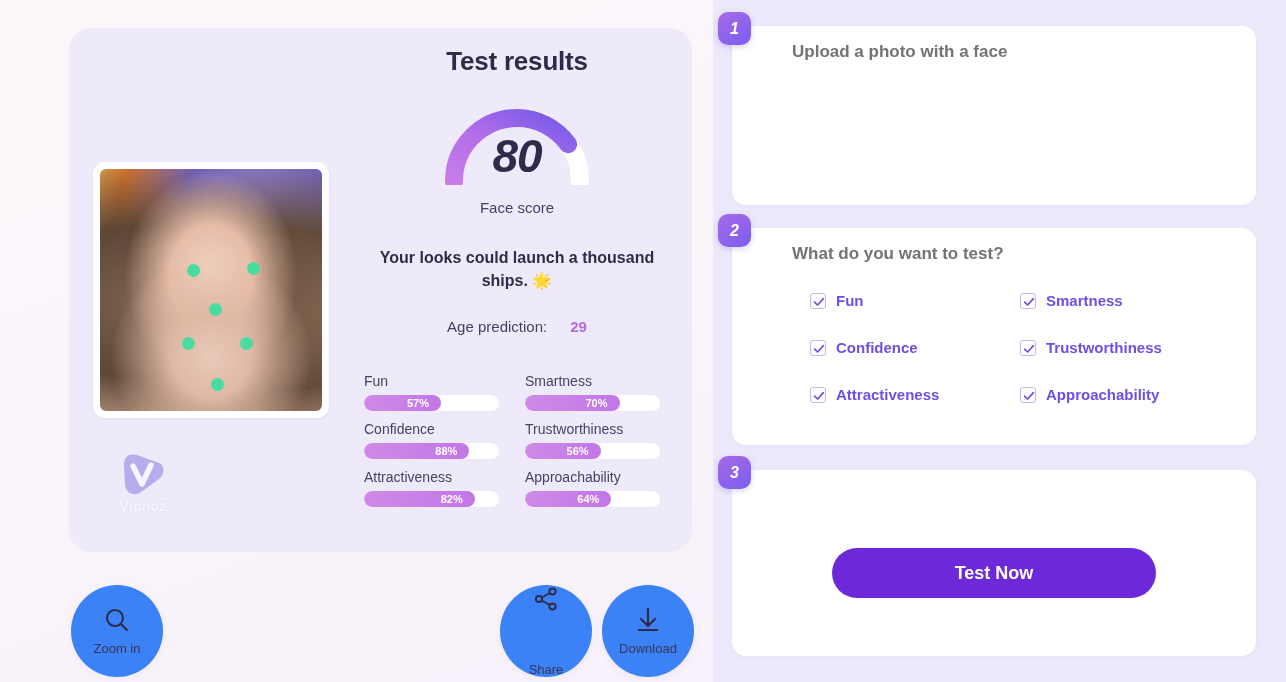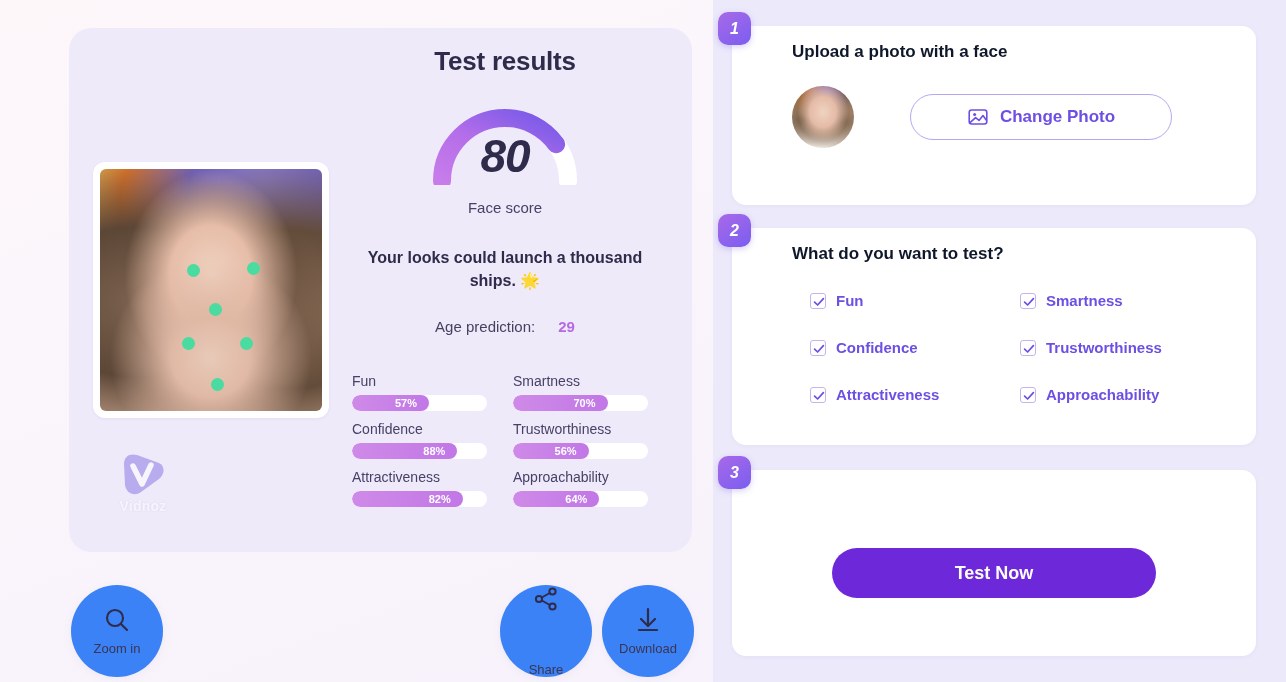--- a/index.html
+++ b/index.html
@@ -72,21 +72,21 @@
   }
   .wm-mark { width: 46px; height: 44px; margin: 0 auto; display: block; }
   .wm-text {
     font-size: 14px; color: #ffffff; font-weight: 700;
     letter-spacing: .2px; margin-top: 2px;
     text-shadow: 0 0 2px rgba(160,150,210,.55);
   }
 
   
   .results-col {
-    position: absolute; left: 345px; top: 46px; width: 320px;
+    position: absolute; left: 357px; top: 46px; width: 320px;
   }
   .results-title {
     text-align: center;
     font-size: 26px; font-weight: 700; color: #2f2b4a;
     letter-spacing: -.2px;
     margin-bottom: 6px;
   }
 
   .gauge-wrap {
     position: relative; width: 152px; height: 92px; margin: 16px auto 0;
@@ -185,21 +185,21 @@
     position: absolute; left: -14px; top: -14px;
     width: 33px; height: 33px;
     border-radius: 10px;
     background: linear-gradient(145deg, #a869e8 0%, #7a5ef0 100%);
     color: #ffffff;
     font-size: 16px; font-weight: 700; font-style: italic;
     display: flex; align-items: center; justify-content: center;
     box-shadow: 0 2px 6px rgba(120,90,220,.28);
   }
   .step-title {
-    font-size: 17px; font-weight: 700; color: #0f172a;
+    font-size: 17px; font-weight: 700; color: #737373;
     padding: 16px 0 0 60px;
   }
 
   
   .s1-body {
     display: flex; align-items: center;
     padding: 24px 0 0 60px;
   }
   .avatar {
     width: 62px; height: 62px; border-radius: 50%;
@@ -377,31 +377,20 @@
     <line x1="14" y1="3" x2="14" y2="19" stroke="#2f2b4a" stroke-width="2.2" stroke-linecap="round"></line>
     <path d="M7 13 L14 20 L21 13" fill="none" stroke="#2f2b4a" stroke-width="2.2" stroke-linecap="round" stroke-linejoin="round"></path>
     <line x1="5" y1="24" x2="23" y2="24" stroke="#2f2b4a" stroke-width="2.2" stroke-linecap="round"></line>
   </svg>
   <div class="lbl">Download</div>
 </div>
 
 <div class="step-card" id="step-1">
   <div class="step-badge">1</div>
   <div class="step-title">Upload a photo with a face</div>
-  <div class="s1-body">
-    <div class="avatar"></div>
-    <div class="change-photo">
-      <svg width="22" height="22" viewBox="0 0 22 22">
-        <rect x="2.2" y="4" width="17.6" height="14" rx="2.4" fill="none" stroke="#6d4fe3" stroke-width="1.6"></rect>
-        <circle cx="7.6" cy="8.6" r="1.5" fill="#6d4fe3"></circle>
-        <path d="M3.6 16.2 L8.6 11.6 L12 14.4 L16 9.6 L19.4 14.2" fill="none" stroke="#6d4fe3" stroke-width="1.6" stroke-linecap="round" stroke-linejoin="round"></path>
-      </svg>
-      <span class="cp-label">Change Photo</span>
-    </div>
-  </div>
 </div>
 
 <div class="step-card" id="step-2">
   <div class="step-badge">2</div>
   <div class="step-title">What do you want to test?</div>
   <div class="checks" id="checks-grid">
       <div class="check-item">
         <span class="chk">
           <svg width="14" height="14" viewBox="0 0 14 14">
             <path d="M2.6 7.2 L5.6 10 L11.4 3.6" fill="none" stroke="#6d4fe3" stroke-width="1.7" stroke-linecap="round" stroke-linejoin="round"></path>

